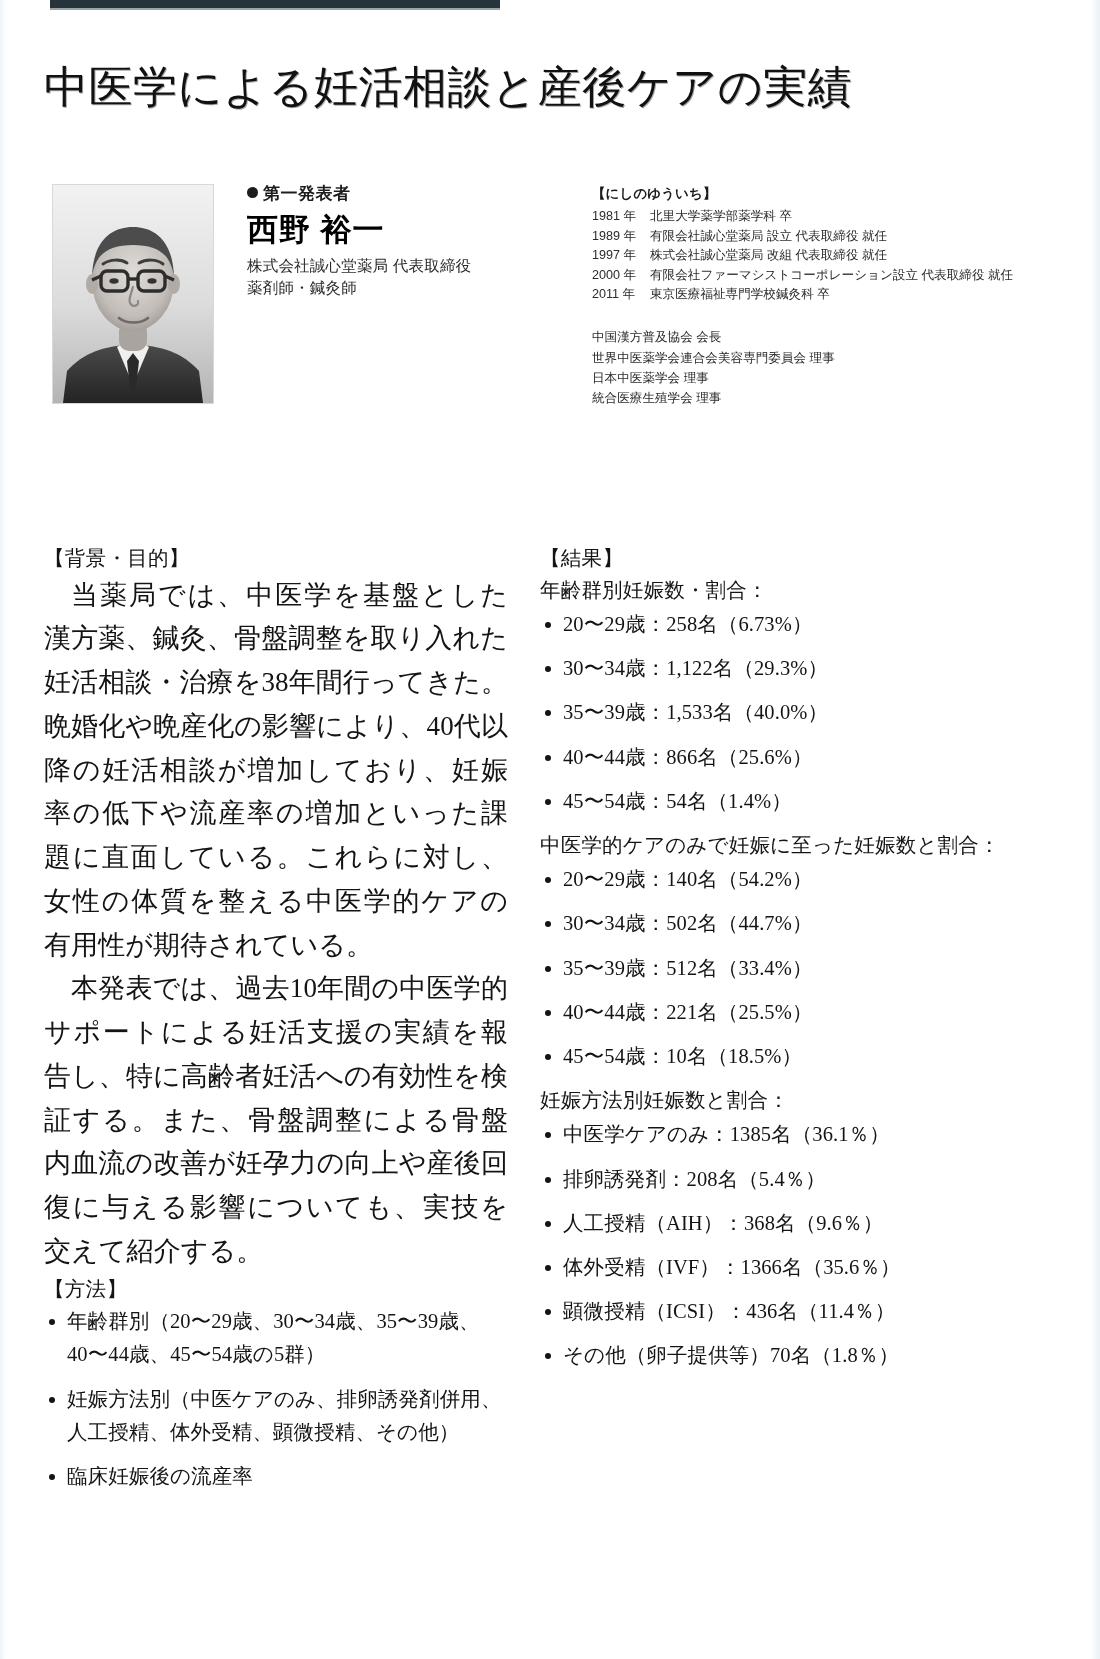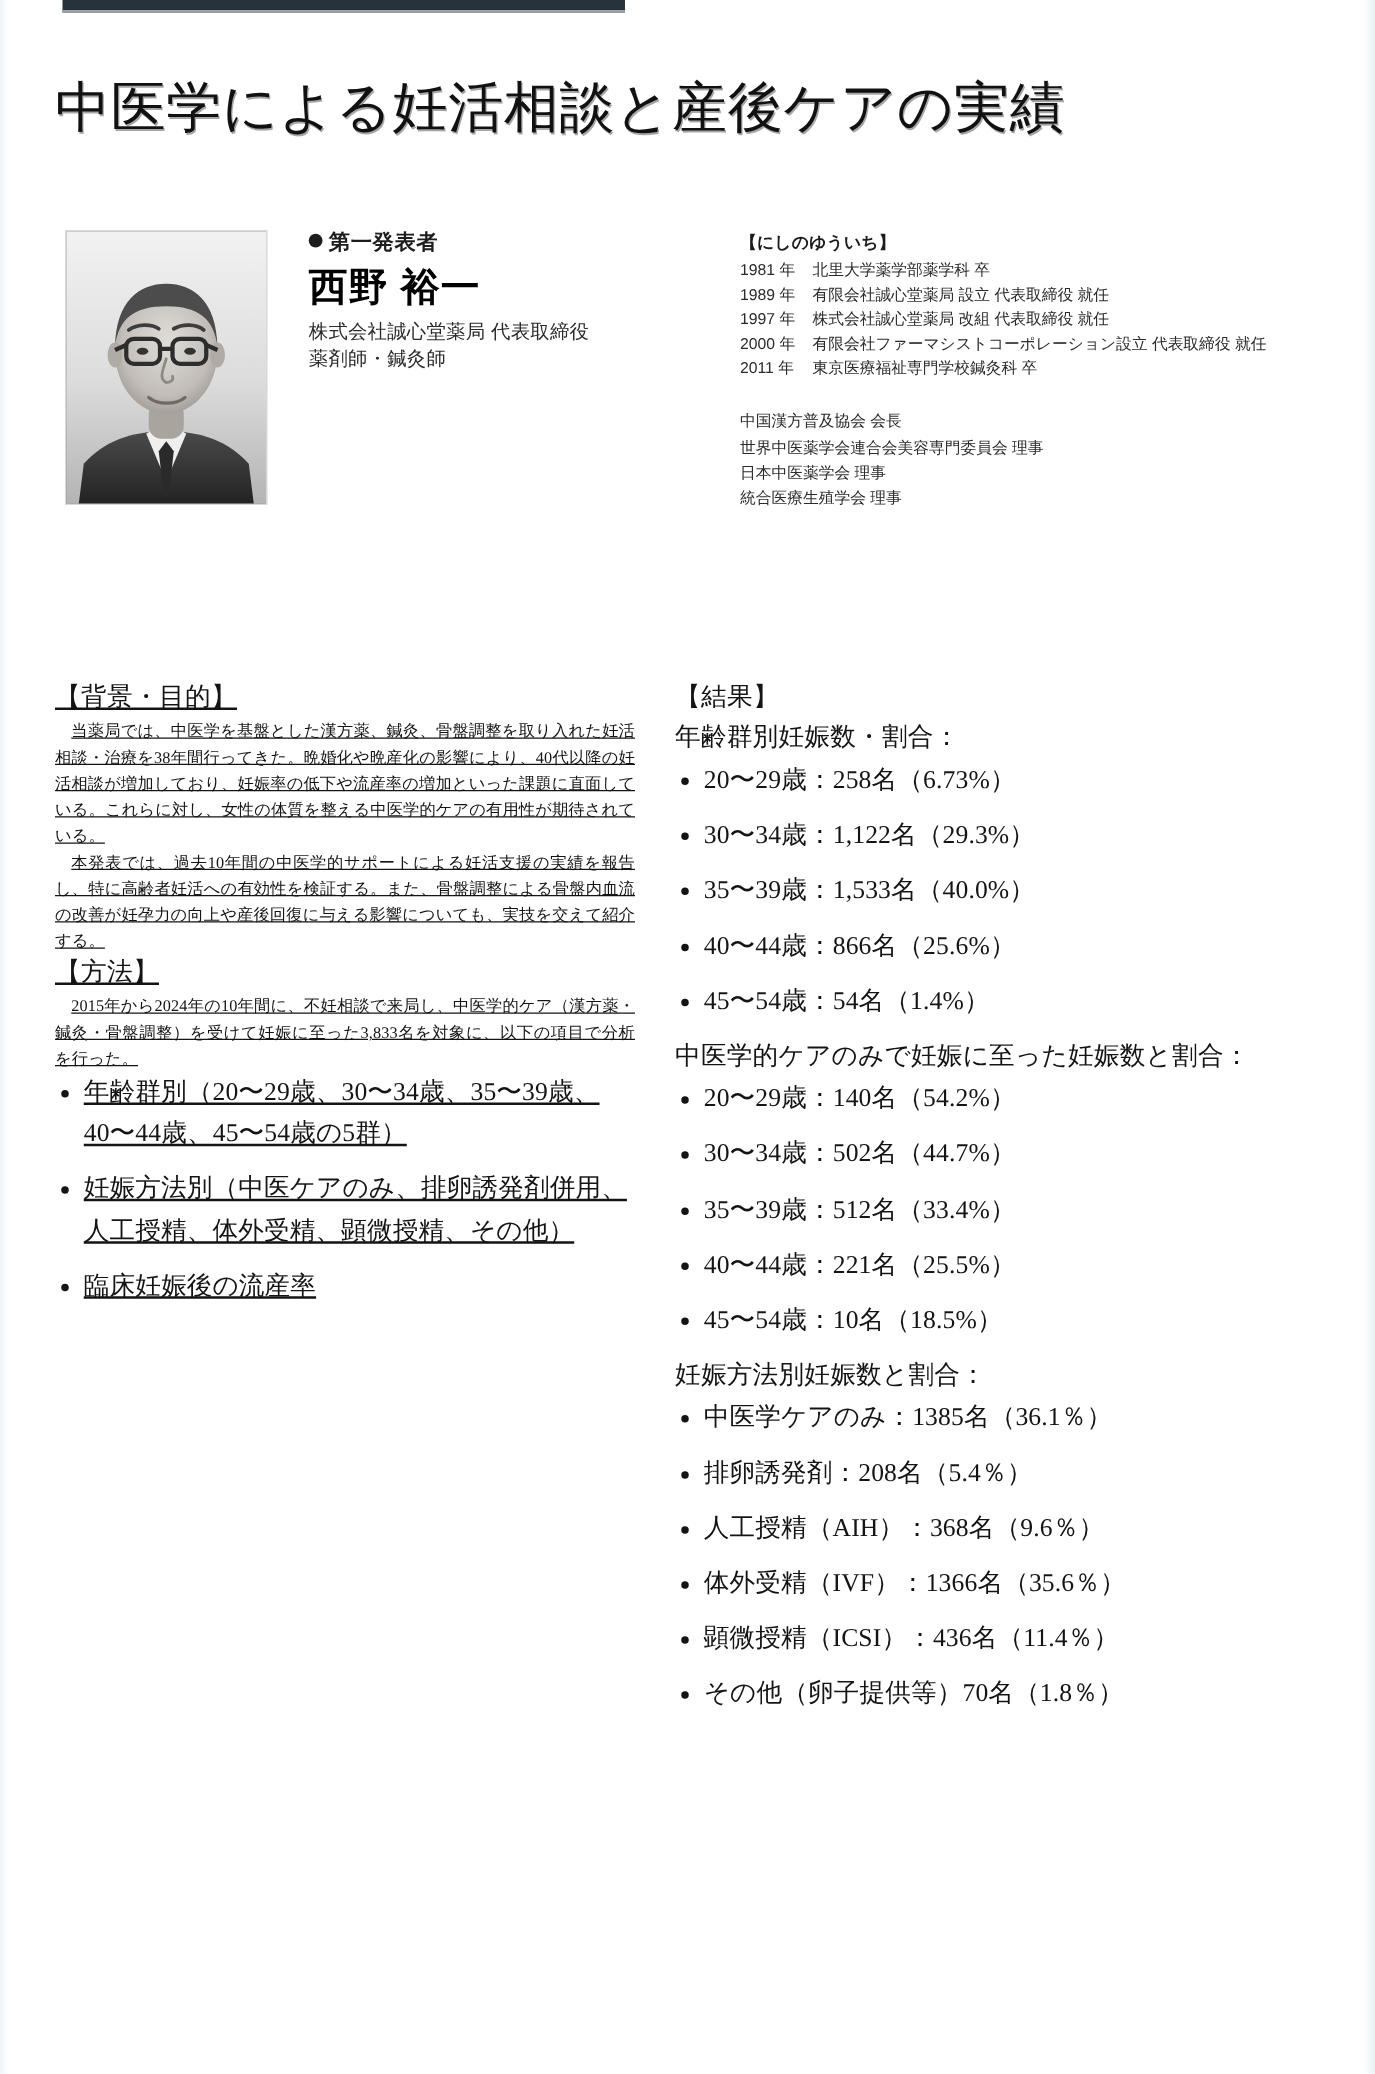--- a/index.html
+++ b/index.html
@@ -151,39 +151,38 @@
   
   .body-col {
     position: absolute;
     top: 543px;
     font-family: "Liberation Serif", "DejaVu Serif", serif;
     color: #141414;
   }
   .col-left {
     left: 44px;
     width: 464px;
-    text-decoration: underline;
   }
   .col-right {
     left: 540px;
     width: 470px;
   }
   .sec-head {
     font-size: 20.5px;
     line-height: 1.5;
     font-weight: 400;
     letter-spacing: 0.3px;
   }
   .sub-head {
     font-size: 20.5px;
     line-height: 1.62;
     letter-spacing: 0.2px;
   }
   .para {
-    font-size: 13px;
+    font-size: 27px;
     line-height: 1.62;
     text-align: justify;
     text-justify: inter-character;
     text-indent: 1em;
     letter-spacing: 0.1px;
     margin: 0;
   }
   .bullets {
     list-style: none;
     margin: 1px;
@@ -319,21 +318,20 @@
     </div>
 
   </div>
 
   <div class="body-col col-left">
     <div class="sec-head">【背景・目的】</div>
     <p class="para">当薬局では、中医学を基盤とした漢方薬、鍼灸、骨盤調整を取り入れた妊活相談・治療を38年間行ってきた。晩婚化や晩産化の影響により、40代以降の妊活相談が増加しており、妊娠率の低下や流産率の増加といった課題に直面している。これらに対し、女性の体質を整える中医学的ケアの有用性が期待されている。</p>
     <p class="para">本発表では、過去10年間の中医学的サポートによる妊活支援の実績を報告し、特に高齢者妊活への有効性を検証する。また、骨盤調整による骨盤内血流の改善が妊孕力の向上や産後回復に与える影響についても、実技を交えて紹介する。</p>
 
     <div class="sec-head">【方法】</div>
-    <p class="para">2015年から2024年の10年間に、不妊相談で来局し、中医学的ケア（漢方薬・鍼灸・骨盤調整）を受けて妊娠に至った3,833名を対象に、以下の項目で分析を行った。</p>
     <ul class="bullets loose">
       <li>年齢群別（20〜29歳、30〜34歳、35〜39歳、40〜44歳、45〜54歳の5群）</li>
       <li>妊娠方法別（中医ケアのみ、排卵誘発剤併用、人工授精、体外受精、顕微授精、その他）</li>
       <li>臨床妊娠後の流産率</li>
     </ul>
   </div>
 
   <div class="body-col col-right">
     <div class="sec-head">【結果】</div>
 

